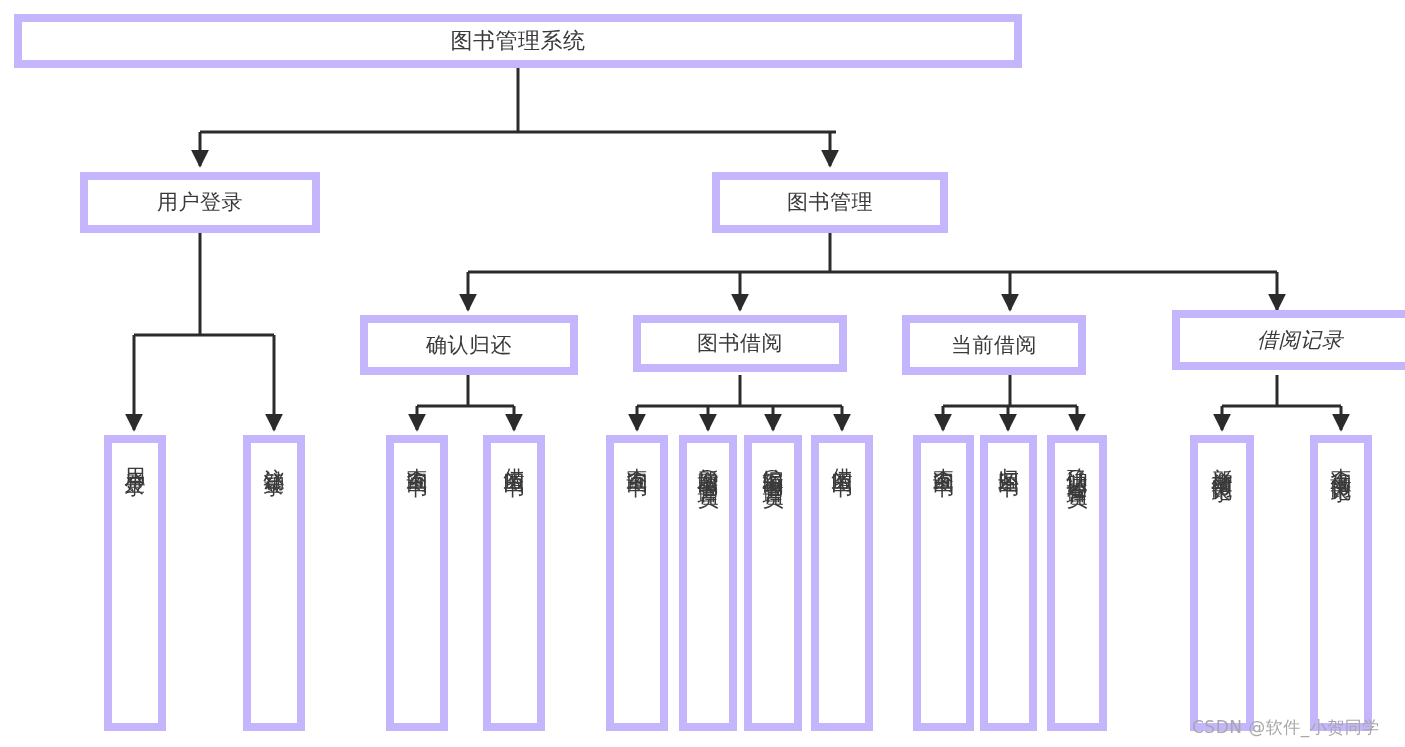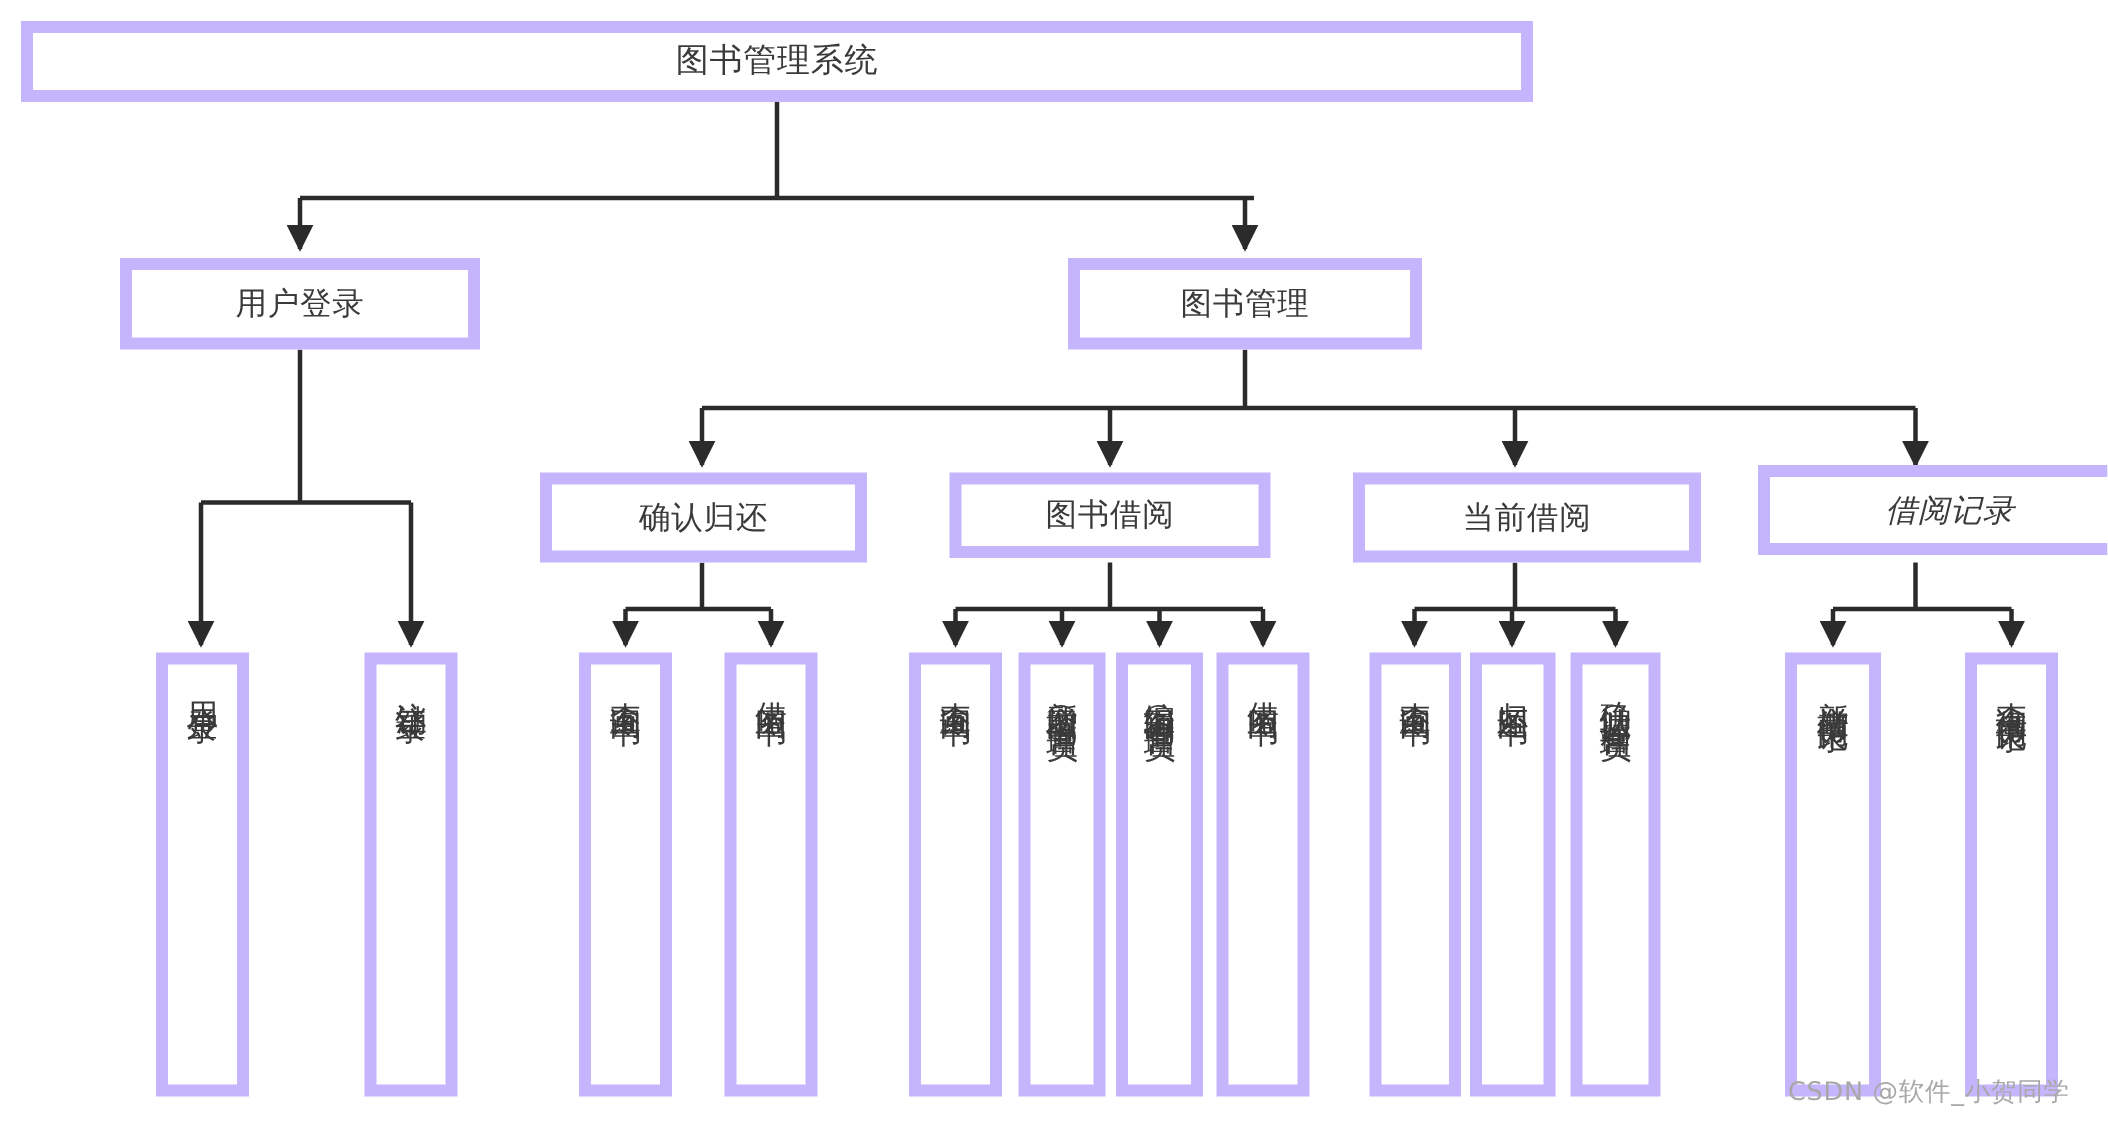--- a/index.html
+++ b/index.html
@@ -141,21 +141,21 @@
   </div>
 
   <div class="node horiz" style="left:360px; top:315px; width:218px; height:60px;">
     <span class="node-label">确认归还</span>
   </div>
 
   <div class="node horiz" style="left:633px; top:315px; width:214px; height:57px;">
     <span class="node-label">图书借阅</span>
   </div>
 
-  <div class="node horiz" style="left:902px; top:315px; width:232px; height:60px;">
+  <div class="node horiz" style="left:902px; top:315px; width:184px; height:60px;">
     <span class="node-label">当前借阅</span>
   </div>
 
   <div class="node horiz" style="left:1172px; top:310px; width:256px; height:60px;font-style:italic;">
     <span class="node-label">借阅记录</span>
   </div>
 
   <div class="node vert" style="left:104px; top:435px; width:62px; height:296px;">
     <span class="node-label">用户登录</span>
   </div>

